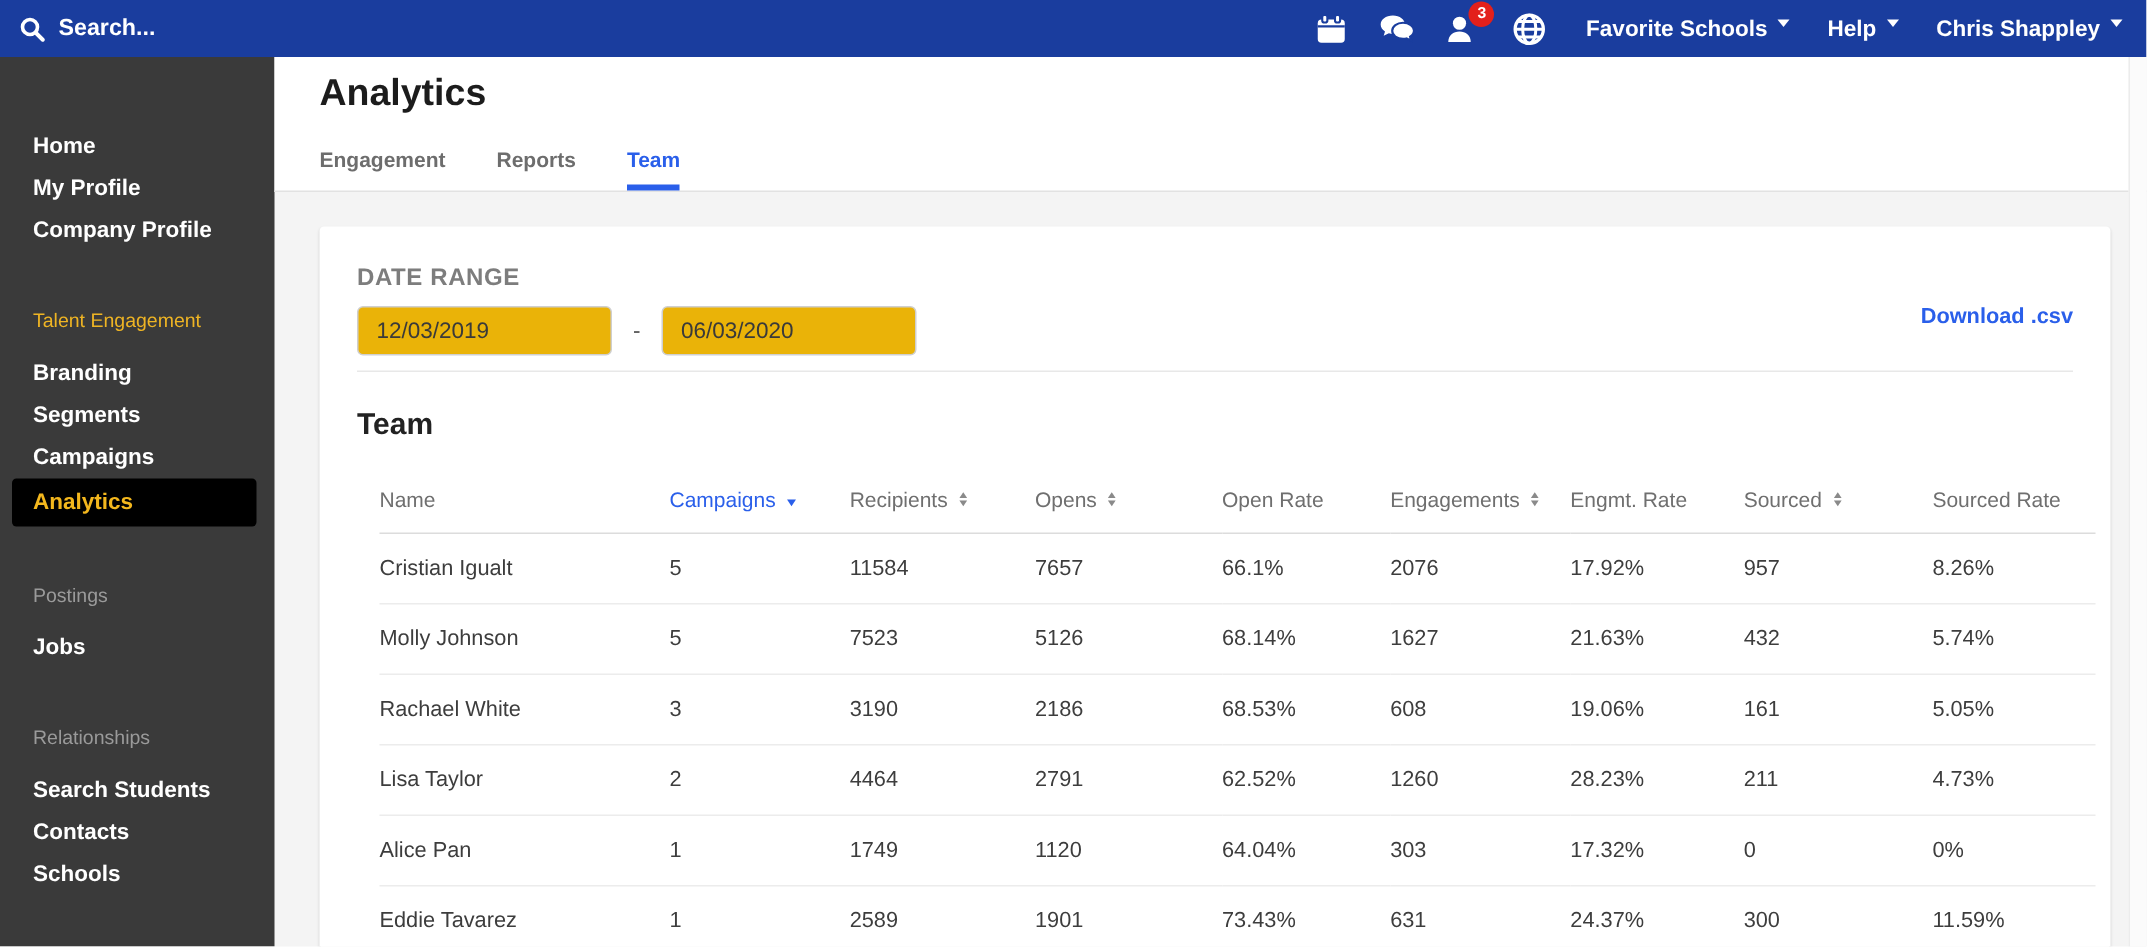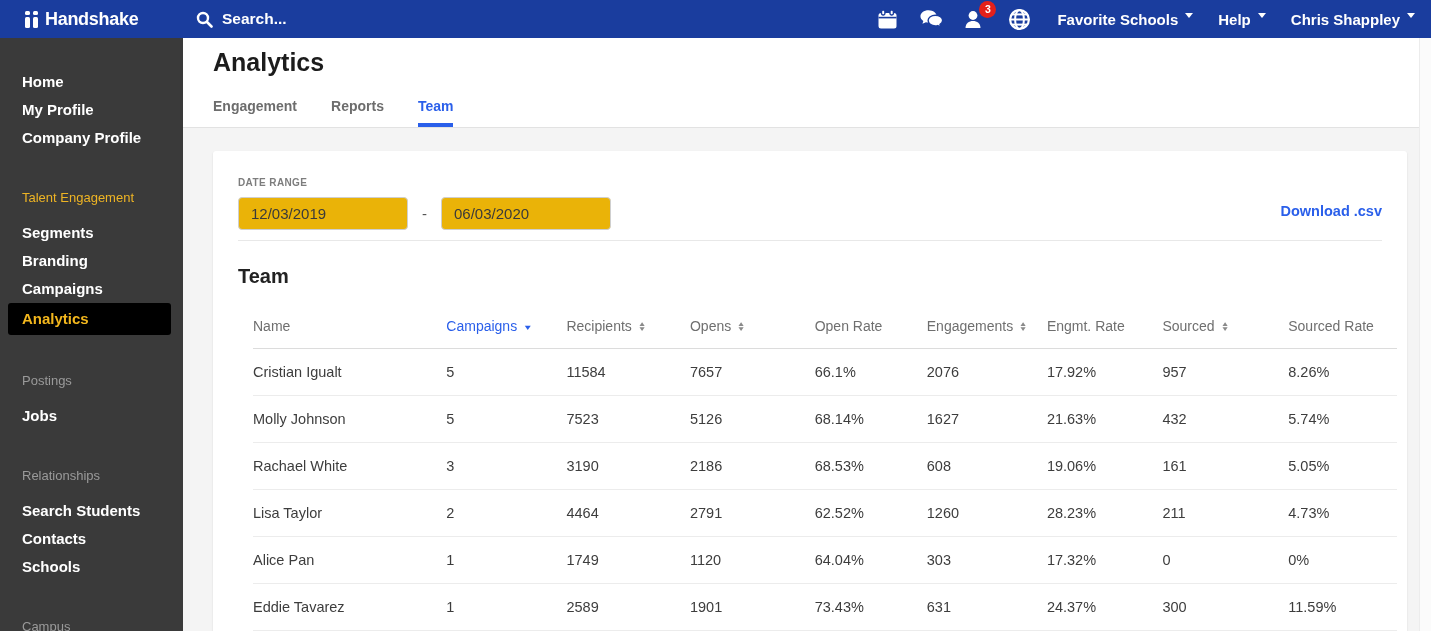--- a/index.html
+++ b/index.html
@@ -17,38 +17,38 @@
   .search { display:flex; align-items:center; gap:9px; margin-left:13px; }
   .search input { background:transparent; border:none; outline:none; color:#fff; font-size:15.5px; font-weight:600; width:240px; font-family:inherit; }
   .search input::placeholder { color:#fff; opacity:1; }
   .top-right { margin-left:auto; display:flex; align-items:center; gap:19px; padding-right:16px; }
   .icon-btn { position:relative; width:25px; height:25px; display:flex; align-items:center; justify-content:center; cursor:pointer; }
   .badge { position:absolute; top:-6px; right:-8px; min-width:17px; height:17px; background:#e3201b; border-radius:9px; color:#fff; font-size:10.5px; font-weight:700; display:flex; align-items:center; justify-content:center; padding:0 4px; }
   .menu { display:flex; align-items:flex-start; gap:7px; color:#fff; font-size:15px; font-weight:600; cursor:pointer; margin-left:6px; }
   .caret { width:0; height:0; border-left:4.5px solid transparent; border-right:4.5px solid transparent; border-top:5px solid #fff; margin-top:2px; }
 
   
-  .sidebar { position:absolute; top:38px; left:0; width:183px; bottom:0; background:#3a3a3a; padding-top:30px; overflow:hidden; }
+  .sidebar { position:absolute; top:38px; left:0; width:183px; bottom:0; background:#3a3a3a; padding-top:46px; overflow:hidden; }
   .nav-item { display:block; color:#fff; font-size:15px; font-weight:600; line-height:16px; padding:6px 22px; text-decoration:none; cursor:pointer; }
   .nav-item.active { background:#000; color:#f3b71d; margin:0 12px 0 8px; padding:8px 14px; border-radius:3px; }
   .nav-section { color:#9a9a9a; font-size:13px; padding:0 22px; margin:38px 0 14px; }
   .nav-section.accent { color:#eeb424; }
 
   
   .main-header { position:absolute; left:183px; top:38px; right:0; height:90px; background:#fff; border-bottom:1px solid #e2e2e2; z-index:5; }
   .page-title { padding:10px 0 0 30px; font-size:25px; font-weight:700; color:#1c1c1c; }
   .tabs { position:absolute; left:30px; bottom:0; display:flex; gap:34px; }
   .tab { font-size:14px; font-weight:700; color:#6d6d6d; padding-bottom:13px; cursor:pointer; }
   .tab.active { color:#2a5fea; padding-bottom:9px; border-bottom:4px solid #2a5fea; }
 
   
   .content { position:absolute; left:183px; top:128px; right:12px; bottom:0; padding:23px 12px 0 30px; }
   .card { background:#fff; border-radius:3px; box-shadow:0 1px 2px rgba(0,0,0,0.12); padding:26px 25px; height:720px; }
   .range-row { display:flex; align-items:flex-start; }
-  .range-label { font-size:10px; font-weight:700; color:#7d7d7d; letter-spacing:0.4px; margin-bottom:9px; }
+  .range-label { font-size:16px; font-weight:700; color:#7d7d7d; letter-spacing:0.4px; margin-bottom:9px; }
   .dates { display:flex; align-items:center; gap:14px; }
   .date-input { width:170px; height:33px; border:1px solid #cfcfcf; border-radius:4px; font-size:15px; color:#3a3a3a; padding:0 12px; font-family:inherit; background:#eab308; }
   .range-sep { color:#555; font-size:15px; }
   .download { margin-left:auto; color:#2a5fea; font-size:14.5px; font-weight:600; text-decoration:none; margin-top:26px; cursor:pointer; }
   .divider { border:none; border-top:1px solid #e8e8e8; margin:10px 0 0; }
   .table-title { font-size:20px; font-weight:700; color:#222; margin-top:24px; }
 
   table { width:100%; border-collapse:collapse; margin-top:18px; table-layout:fixed;margin-left:15px; }
   th { text-align:left; font-size:14px; font-weight:400; color:#6f6f6f; padding:12px 8px 14px 0; border-bottom:1px solid #dcdcdc; white-space:nowrap; }
   th.sorted { color:#2a5fea; }
@@ -57,33 +57,20 @@
   .sort i { font-style:normal; font-size:6.5px; color:#8a8a8a; line-height:5.5px; transform:scaleX(1.35); }
   .sort-desc { font-style:normal; font-size:7.5px; color:#2a5fea; margin-left:7px; vertical-align:middle; transform:scaleX(1.35); display:inline-block; }
 
   
   .scroll-track { position:absolute; top:38px; right:0; width:12px; bottom:0; background:#fbfbfb; border-left:1px solid #ececec; z-index:20; }
 </style>
 </head>
 <body>
 
 <header class="topbar">
-  <div class="brand">
-    <span class="logo-mark">
-      <span class="logo-i">
-          <span class="dot"></span>
-          <span class="bar"></span>
-        </span>
-      <span class="logo-i">
-          <span class="dot"></span>
-          <span class="bar"></span>
-        </span>
-    </span>
-    <span class="brand-text">Handshake</span>
-  </div>
   <div class="search">
     <svg width="17" height="17" viewBox="0 0 17 17">
         <circle cx="7" cy="7" r="5" fill="none" stroke="#fff" stroke-width="2.4"></circle>
         <line x1="11" y1="11" x2="15.5" y2="15.5" stroke="#fff" stroke-width="2.6" stroke-linecap="round"></line>
       </svg>
     <input type="text" placeholder="Search..." style="">
   </div>
   <div class="top-right">
     <span class="icon-btn">
       <svg width="21" height="21" viewBox="0 0 21 21">
@@ -129,22 +116,22 @@
     </span>
   </div>
 </header>
 
 <nav class="sidebar">
   <a class="nav-item">Home</a>
   <a class="nav-item">My Profile</a>
   <a class="nav-item">Company Profile</a>
 
   <div class="nav-section accent">Talent Engagement</div>
+  <a class="nav-item">Branding</a>
   <a class="nav-item">Segments</a>
-  <a class="nav-item">Branding</a>
   <a class="nav-item">Campaigns</a>
   <a class="nav-item active">Analytics</a>
 
   <div class="nav-section">Postings</div>
   <a class="nav-item">Jobs</a>
 
   <div class="nav-section">Relationships</div>
   <a class="nav-item">Search Students</a>
   <a class="nav-item">Contacts</a>
   <a class="nav-item">Schools</a>

